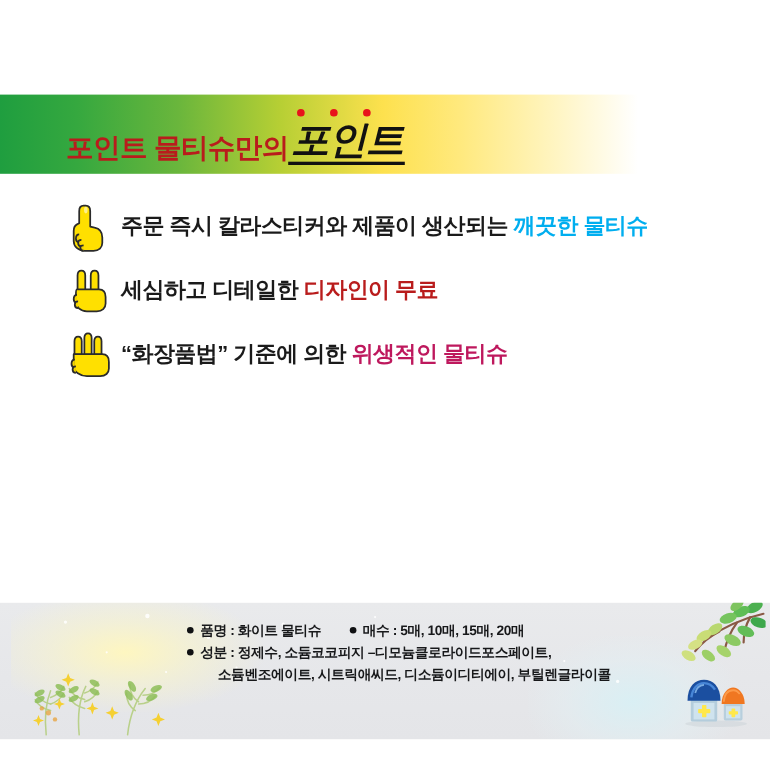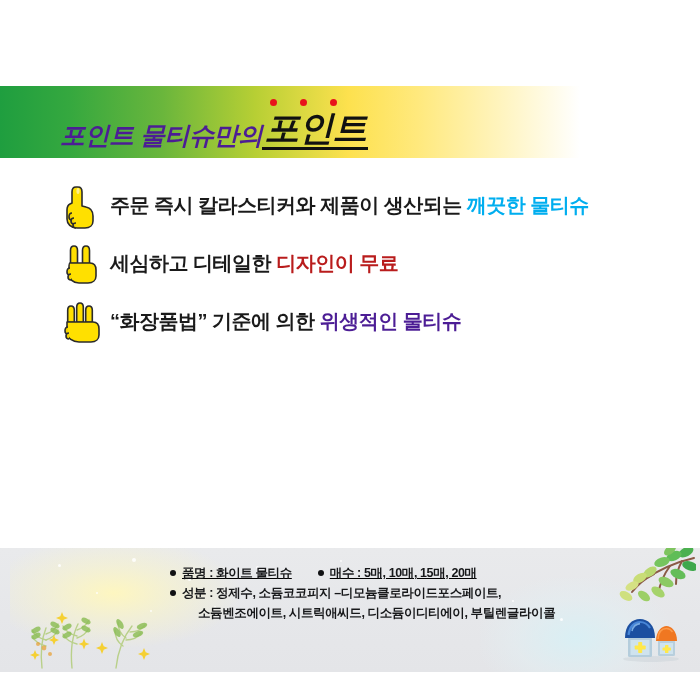--- a/index.html
+++ b/index.html
@@ -16,22 +16,21 @@
   .header-band{
     position:absolute;left:0;top:86px;width:580px;height:72px;
     background:linear-gradient(to right,#1f9e3f 0%,#35a83f 12%,#6ab63c 28%,#b7cf34 44%,#fde14e 60%,#ffe97d 72%,#fff4bd 86%,#ffffff 100%);
   }
   .header-title{
     position:absolute;left:60px;top:96px;height:56px;
     display:flex;align-items:flex-end;gap:0;
     white-space:nowrap;
   }
   .ht-small{
-    font-size:25px;font-weight:bold;color:#4c1d95;
-    font-style:italic;
+    font-size:25px;font-weight:bold;color:#b91c1c;
     letter-spacing:-0.5px;
     line-height:1;
     padding-bottom:4px;
   }
   .ht-emph-wrap{position:relative;display:inline-block;padding-bottom:2px;}
   .ht-emph{
     font-size:35px;font-weight:bold;color:#111;
     font-style:italic;letter-spacing:-1px;line-height:1;
     border-bottom:3px solid #111;
     padding:0 2px 2px 2px;display:inline-block;
@@ -42,21 +41,21 @@
   
   .bullets{position:absolute;left:58px;top:176px;width:620px;}
   .brow{display:flex;align-items:center;height:58px;}
   .hand{width:44px;height:48px;flex:0 0 44px;position:relative;margin-right:8px;}
   .btext{
     font-size:20px;font-weight:bold;color:#1a1a1a;
     letter-spacing:-0.5px;white-space:nowrap;
   }
   .hl-cyan{color:#00aeef;}
   .hl-red{color:#b91c1c;}
-  .hl-green{color:#4c1d95;}
+  .hl-green{color:#be185d;}
 
   
   .footer{
     position:absolute;left:0;top:548px;width:700px;height:124px;
     background:linear-gradient(to bottom,#e9eaec 0%,#e6e7ea 55%,#e4e5e8 100%);
     overflow:hidden;
   }
   .glow-left{
     position:absolute;left:10px;top:-10px;width:230px;height:110px;
     background:radial-gradient(ellipse at 45% 50%,rgba(255,247,190,.95) 0%,rgba(250,245,200,.55) 35%,rgba(235,238,225,0) 72%);
@@ -76,21 +75,21 @@
   }
   .spec-line{
     display:flex;align-items:flex-start;
     font-size:12.5px;color:#17181a;font-weight:bold;
     letter-spacing:-0.4px;line-height:20px;white-space:nowrap;
   }
   .spec-b{
     display:inline-block;width:6px;height:6px;border-radius:50%;
     background:#101113;margin:7px 6px 0 0;flex:0 0 6px;
   }
-  .spec-row1{display:flex;align-items:flex-start;text-decoration:underline;}
+  .spec-row1{display:flex;align-items:flex-start;}
   .spec-gap{width:26px;flex:0 0 26px;}
   .spec-cont{margin-left:28px;}
 </style>
 </head>
 <body>
 
 <div class="slide">
 
   <div class="header-band"></div>
 

